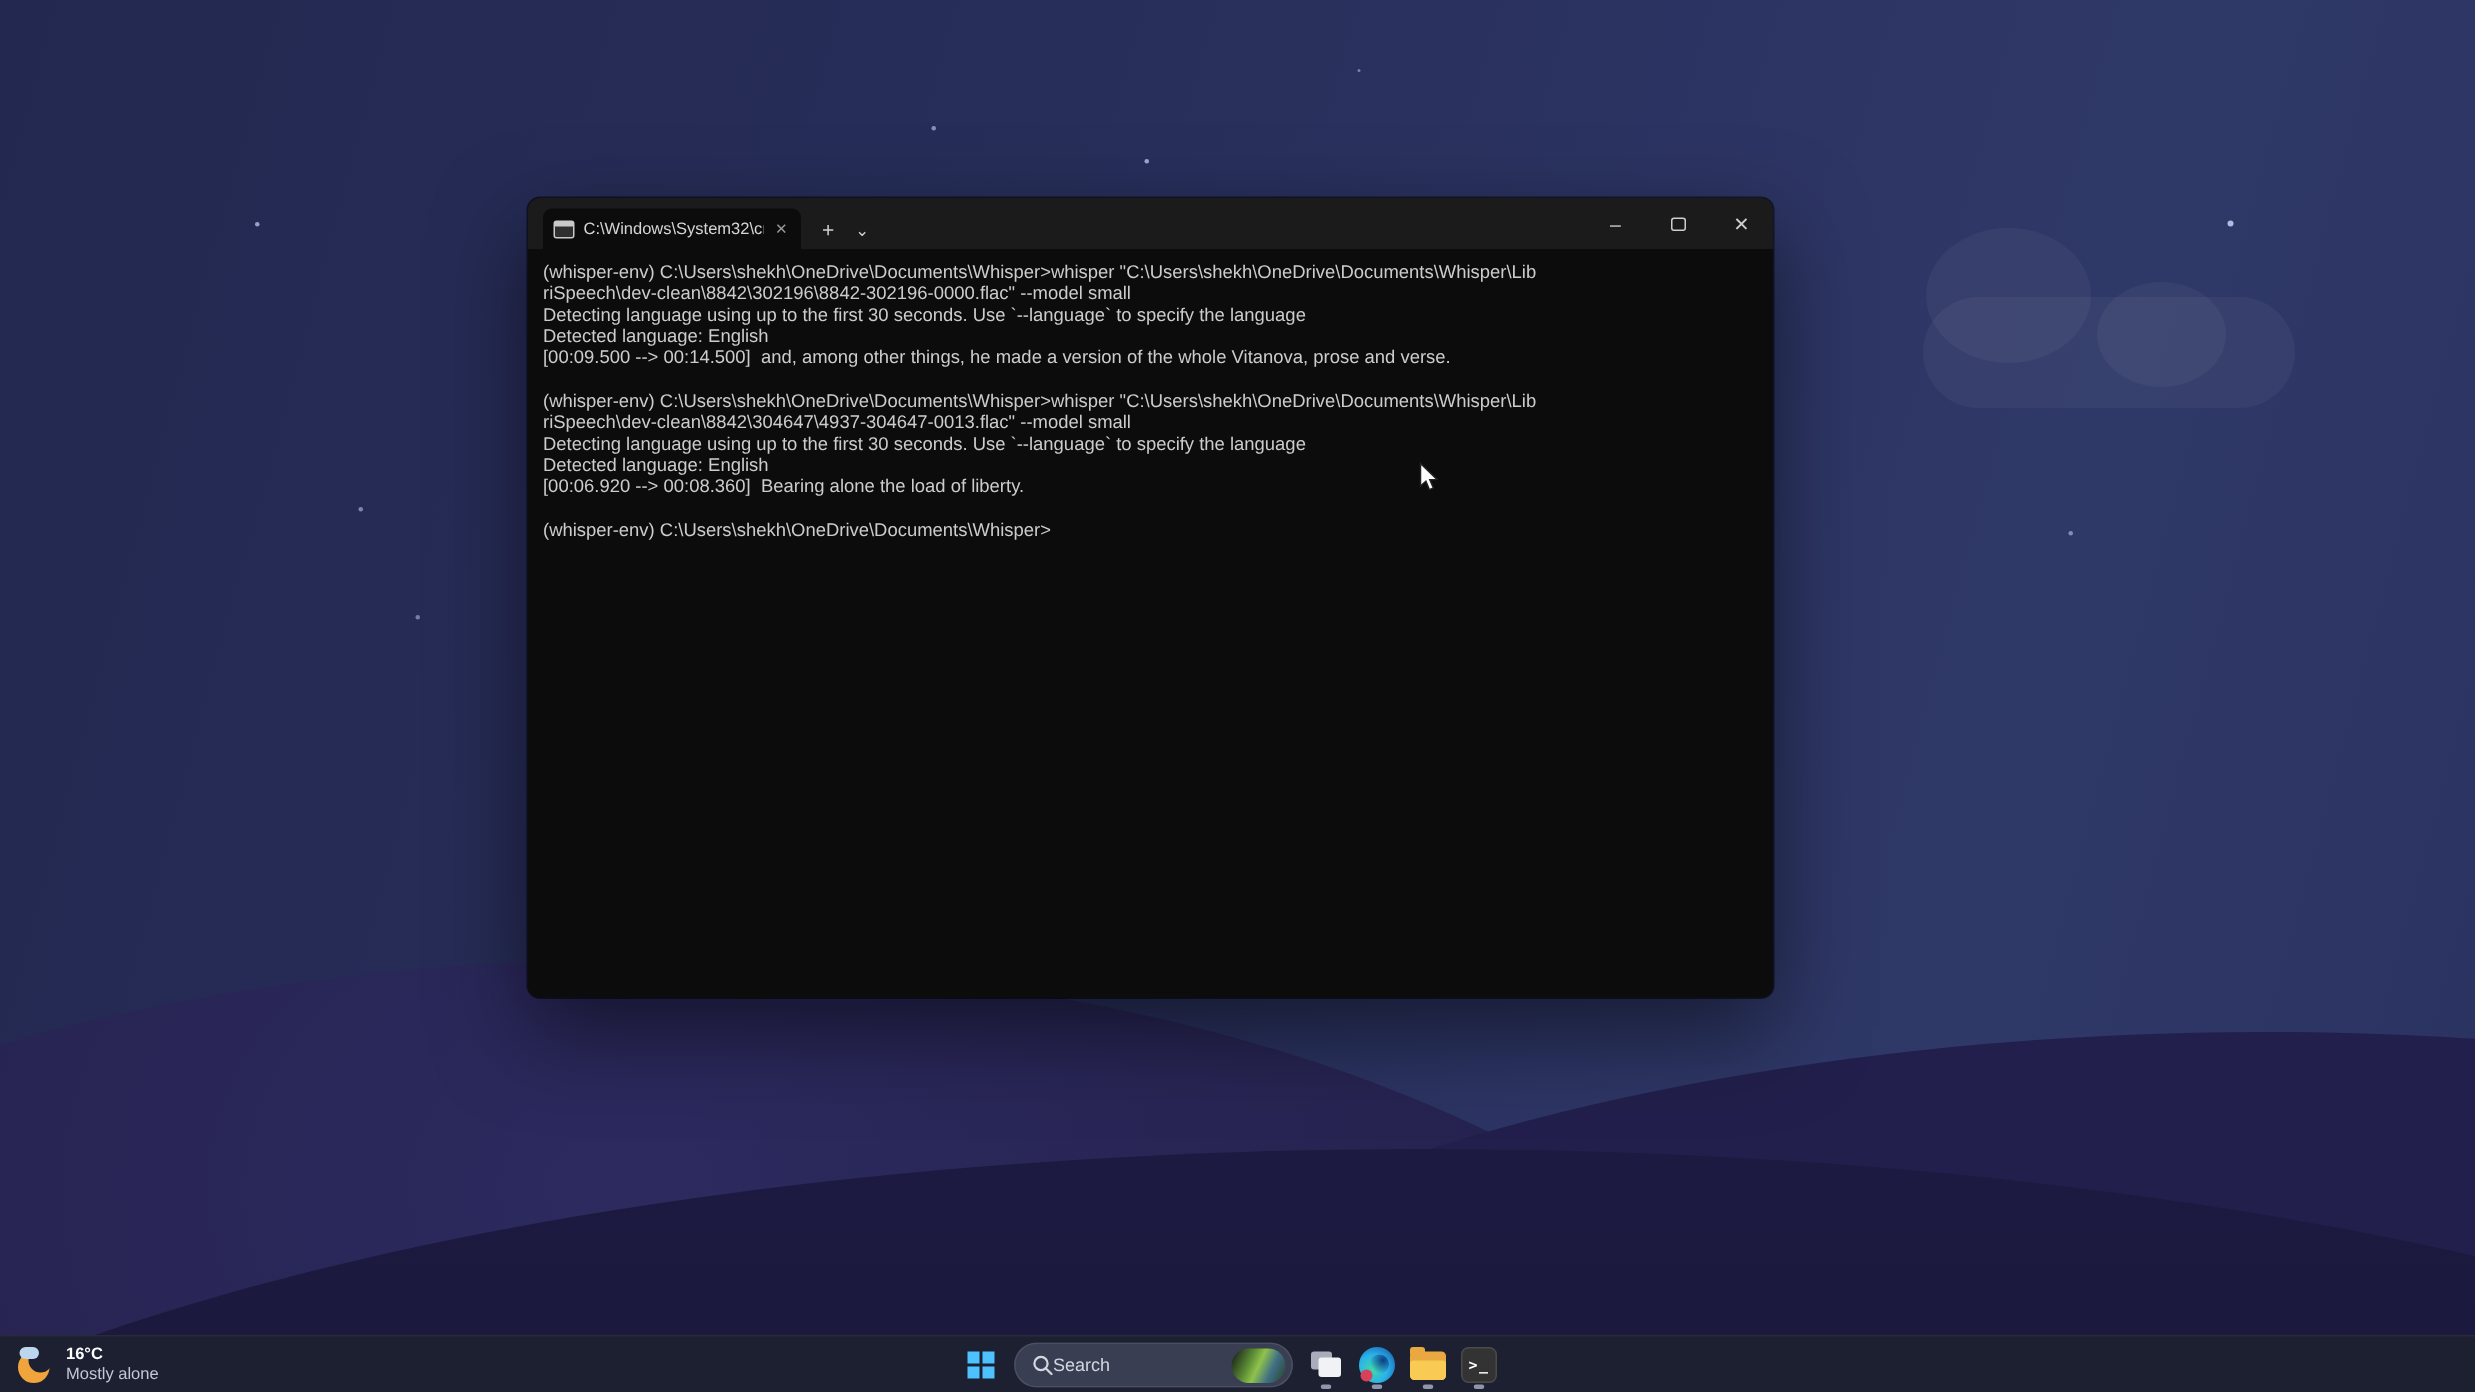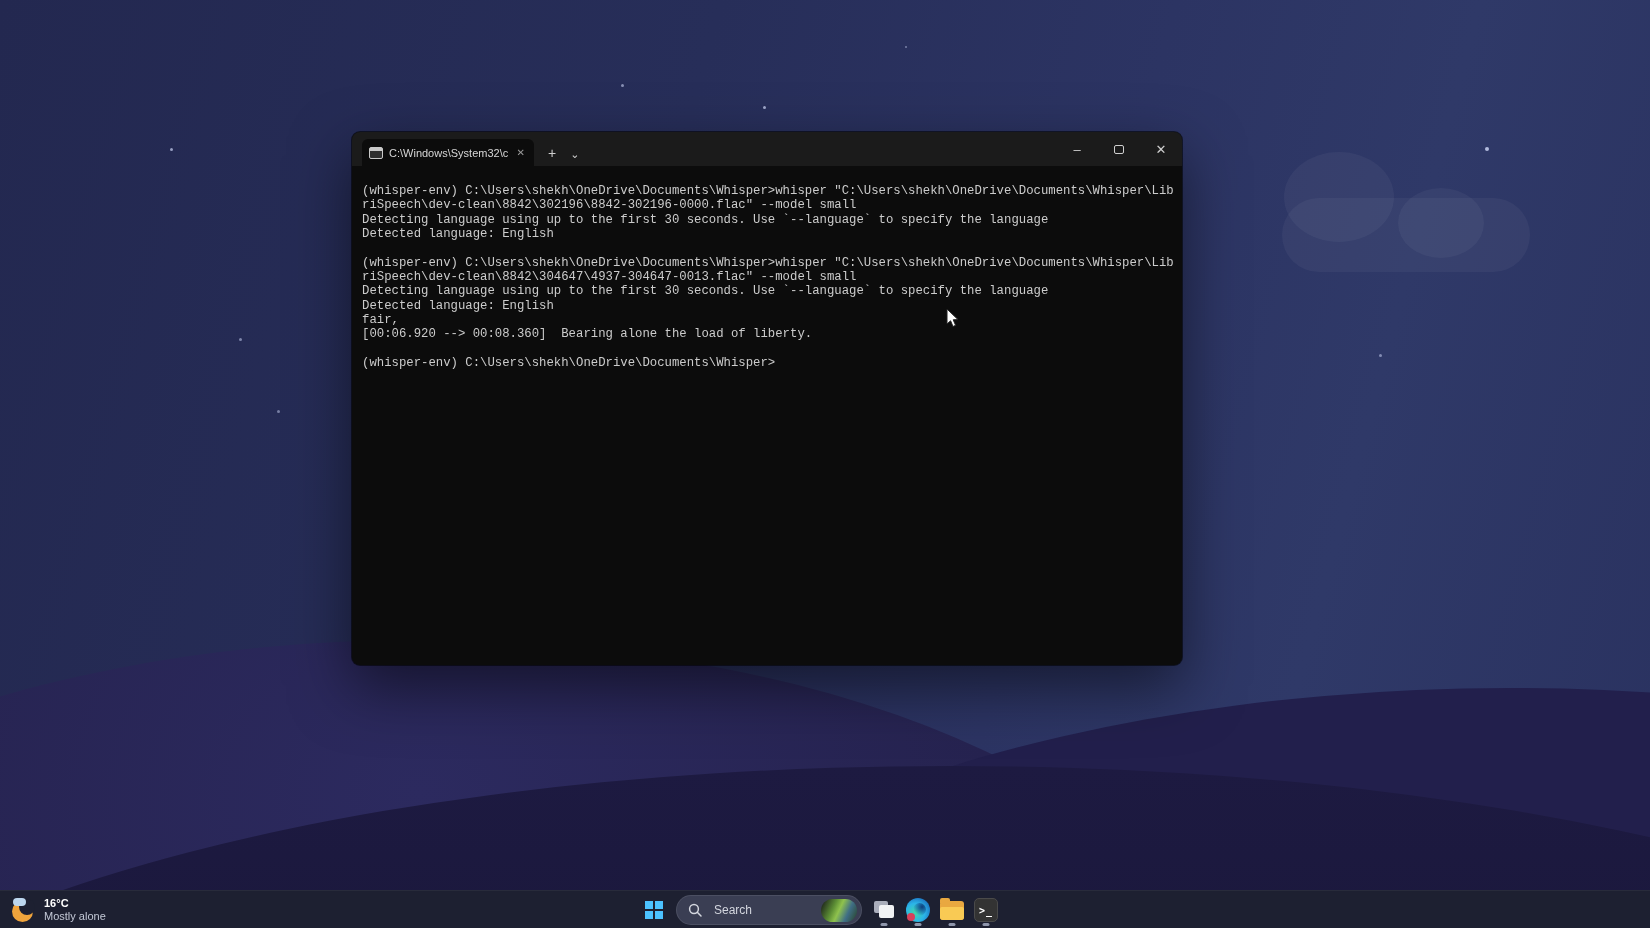--- a/index.html
+++ b/index.html
@@ -42,21 +42,21 @@
     border-radius:6px 6px 0 0; display:flex; align-items:center; padding:0 7px; gap:6px; }
   .cmd-icon { width:14px; height:12px; background:#2f2f2f; border:1px solid #c9c9c9; border-radius:2px; position:relative; flex:0 0 auto; }
   .cmd-icon::before { content:""; position:absolute; left:0; right:0; top:0; height:3px; background:#c9c9c9; }
   .term-tab-title { font-size:11px; color:#d6d6d6; white-space:nowrap; overflow:hidden; flex:1; }
   .term-tab-close { font-size:10px; color:#9a9a9a; padding:0 2px; }
   .term-newtab { margin-left:14px; margin-bottom:5px; font-size:14px; color:#cfcfcf; line-height:16px; }
   .term-tabchevron { margin-left:14px; margin-bottom:5px; font-size:11px; color:#cfcfcf; line-height:14px; }
   .term-caption-controls { position:absolute; right:0; top:0; height:34px; display:flex; }
   .cap-btn { width:42px; height:100%; display:flex; align-items:center; justify-content:center; color:#cfcfcf; font-size:13px; }
   .max-box { width:10px; height:9px; border:1px solid #cfcfcf; border-radius:2px; }
-  .term-body { flex:1; padding:18px 0 0 10px; font-family:Liberation Mono, monospace;
+  .term-body { flex:1; padding:8px 0 0 10px; font-family:Liberation Sans, sans-serif;
     font-size:12.3px; color:#cccccc; border-radius:0 0 8px 8px; overflow:hidden; }
   .term-line { height:14.32px; line-height:14.32px; white-space:pre; }
 
   
   .taskbar { position:absolute; left:0; bottom:0; width:1650px; height:38px;
     background:#1d2031; border-top:1px solid rgba(255,255,255,0.05); z-index:10; }
   .weather { position:absolute; left:10px; top:3px; display:flex; align-items:center; gap:8px; height:32px; }
   .weather-icon { position:relative; width:26px; height:26px; }
   .moon { position:absolute; left:2px; top:4px; width:21px; height:21px; border-radius:50%;
     background:#f0a43c; }
@@ -64,21 +64,21 @@
   .mini-cloud { position:absolute; left:3px; top:1px; width:13px; height:8px; border-radius:6px; background:#bcd6ee; }
   .weather-text { display:flex; flex-direction:column; justify-content:center; }
   .weather-temp { font-size:11px; color:#ffffff; font-weight:700; line-height:13px; }
   .weather-cond { font-size:11px; color:#c3c8d6; line-height:13px; }
 
   .start-btn { position:absolute; left:640px; top:6px; width:28px; height:26px; display:flex; align-items:center; justify-content:center; }
   .win-logo { width:18px; height:18px; display:grid; grid-template-columns:1fr 1fr; grid-template-rows:1fr 1fr; gap:2px; }
   .win-logo span { background:#4cc2ff; }
 
   .search-pill { position:absolute; left:676px; top:4px; width:186px; height:30px; border-radius:16px;
-    background:#3a3e53; border:1px solid rgba(255,255,255,0.09); display:flex; align-items:center; padding:0 4px 0 11px; gap:12px; }
+    background:#3a3e53; border:1px solid rgba(255,255,255,0.09); display:flex; align-items:center; padding:0 4px 0 11px; gap:0; }
   .search-pill svg { flex:0 0 auto; }
   .search-input { flex:1; background:transparent; border:none; outline:none; font-size:12px; color:#e2e4ea;
     font-family:"Liberation Sans", sans-serif; min-width:0; }
   .search-input::placeholder { color:#d3d6de; opacity:1; }
   .search-img { width:36px; height:23px; border-radius:12px; flex:0 0 auto;
     background:linear-gradient(115deg, #27351f 10%, #5d8f35 35%, #8fc24d 50%, #3f6e86 72%, #2c4a36 95%); }
 
   .tb-icon { position:absolute; top:4px; width:32px; height:30px; display:flex; align-items:center; justify-content:center; }
   .tb-underline { position:absolute; bottom:-1px; left:50%; transform:translateX(-50%); width:7px; height:3px; border-radius:2px; background:#8f96ab; }
 
@@ -145,26 +145,26 @@
           <span class="max-box"></span>
         </span>
       <span class="cap-btn">✕</span>
     </div>
   </div>
   <div class="term-body">
       <div class="term-line">(whisper-env) C:\Users\shekh\OneDrive\Documents\Whisper&gt;whisper "C:\Users\shekh\OneDrive\Documents\Whisper\Lib</div>
       <div class="term-line">riSpeech\dev-clean\8842\302196\8842-302196-0000.flac" --model small</div>
       <div class="term-line">Detecting language using up to the first 30 seconds. Use `--language` to specify the language</div>
       <div class="term-line">Detected language: English</div>
+      <div class="term-line">[00:09.500 --&gt; 00:14.500]  and, among other things, he made a version of the whole Vitanova, prose and verse.</div>
       <div class="term-line"></div>
       <div class="term-line">(whisper-env) C:\Users\shekh\OneDrive\Documents\Whisper&gt;whisper "C:\Users\shekh\OneDrive\Documents\Whisper\Lib</div>
       <div class="term-line">riSpeech\dev-clean\8842\304647\4937-304647-0013.flac" --model small</div>
       <div class="term-line">Detecting language using up to the first 30 seconds. Use `--language` to specify the language</div>
       <div class="term-line">Detected language: English</div>
-      <div class="term-line">fair,</div>
       <div class="term-line">[00:06.920 --&gt; 00:08.360]  Bearing alone the load of liberty.</div>
       <div class="term-line"></div>
       <div class="term-line">(whisper-env) C:\Users\shekh\OneDrive\Documents\Whisper&gt;</div>
     </div>
 </div>
 
 <div class="taskbar">
 
   <div class="weather">
     <div class="weather-icon">

